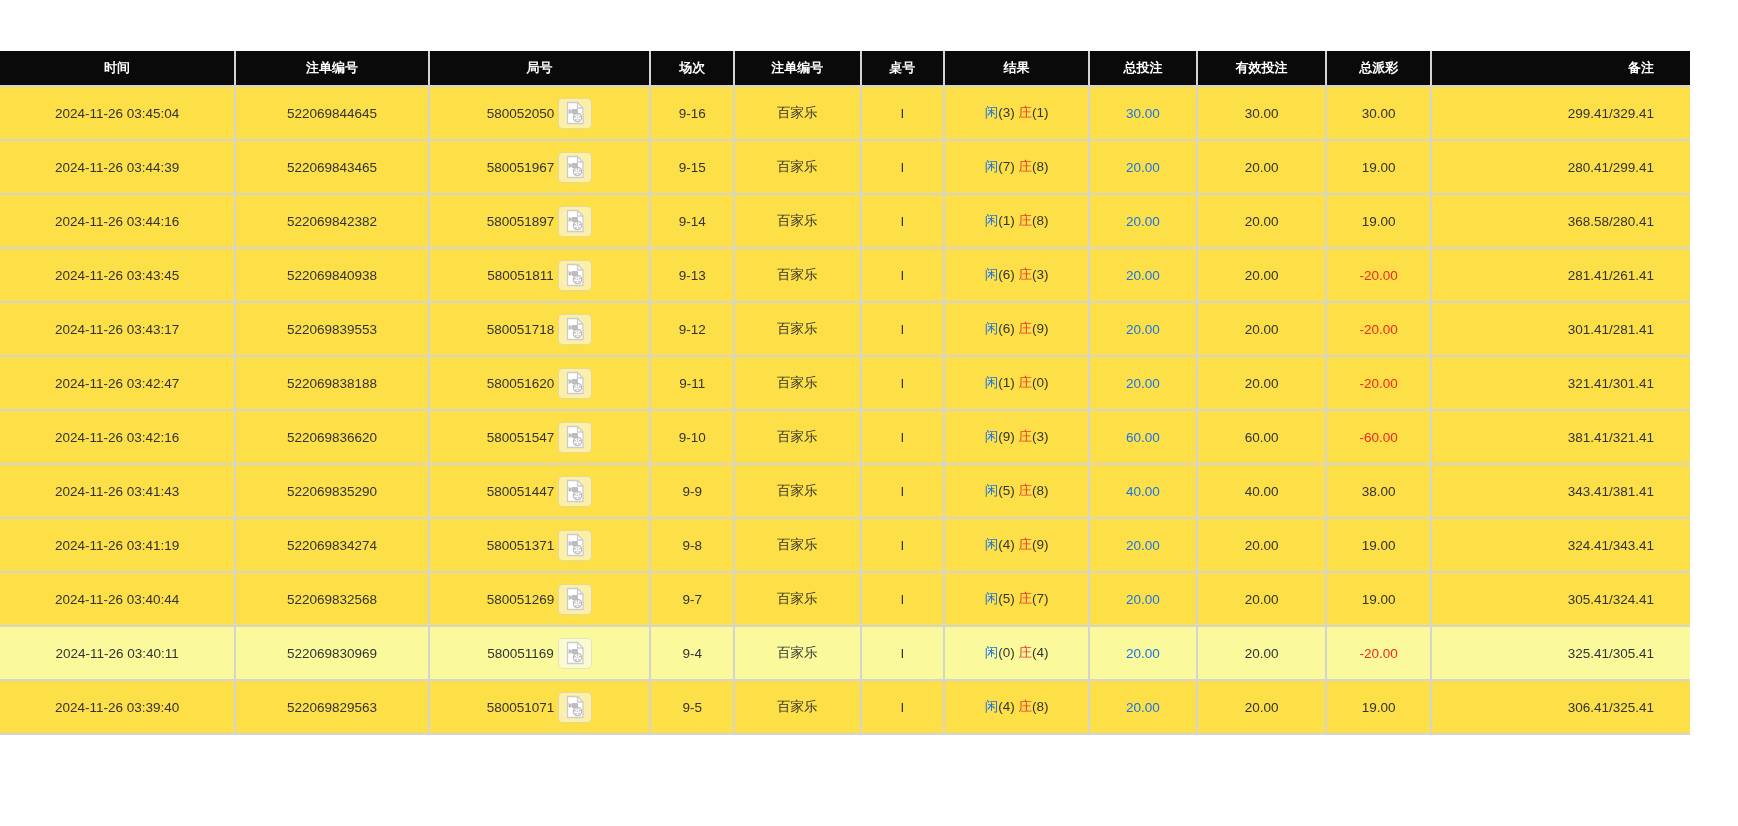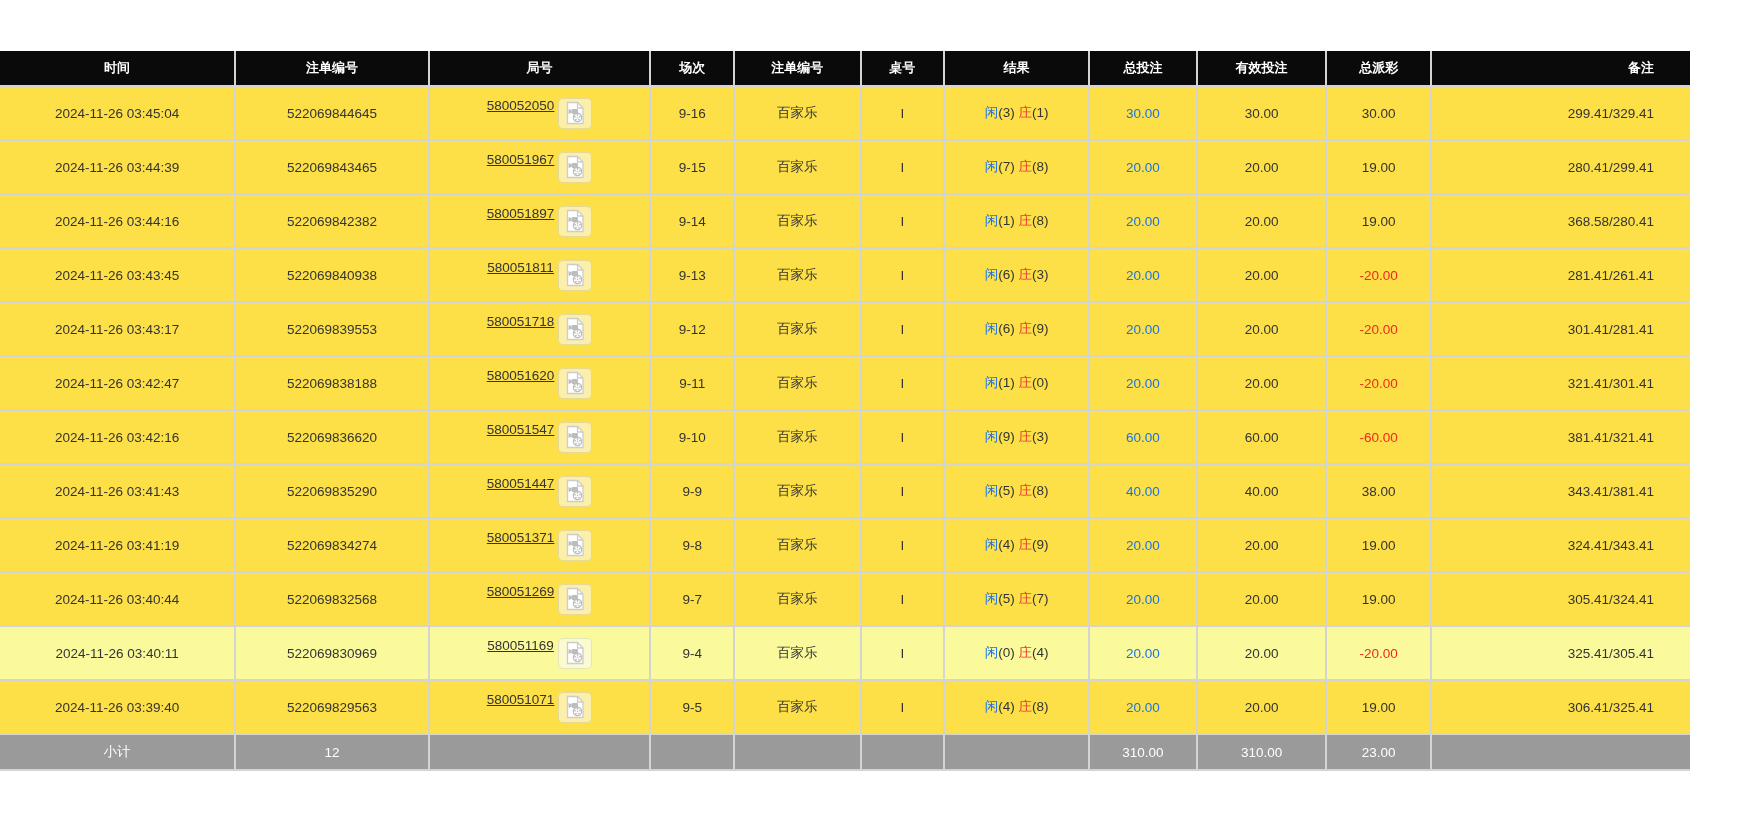--- a/index.html
+++ b/index.html
@@ -26,21 +26,21 @@
   th:first-child,td:first-child{border-left:none;}
   th:last-child,td:last-child{border-right:none;}
   tbody.data-rows tr{height:54px;background:#fde047;}
   tbody.data-rows tr.highlight{background:var(--highlight-row-bg);}
   tbody.summary-rows tr{height:36px;background:var(--footer-bg);color:var(--footer-text);font-size:13px;}
   .col-remark{text-align:right;padding-right:36px;padding-left:16px;}
   .blue{color:var(--link-blue);}
   .red{color:var(--result-red);}
   td.total-bet{color:var(--link-blue);}
   td.payout.neg{color:var(--negative-red);}
-  .round-wrap{display:inline-flex;align-items:flex-start;gap:4px;text-decoration:underline;}
+  .round-wrap{display:inline-flex;align-items:center;gap:4px;}
   .video-btn{
     display:inline-flex;align-items:center;justify-content:center;
     width:34px;height:31px;border:1px solid rgba(0,0,0,0.09);border-radius:5px;
     background:rgba(252,252,252,0.55);cursor:pointer;padding:0;
   }
   .video-btn svg{display:block;}
 </style>
 </head>
 <body>
 
@@ -489,27 +489,14 @@
       <span class="blue">闲</span><span>(4)</span>
       <span class="red">庄</span><span>(8)</span>
     </td>
     <td class="total-bet">20.00</td>
     <td>20.00</td>
     <td class="payout">19.00</td>
     <td class="col-remark">306.41/325.41</td>
   </tr>
     </tbody>
   <tbody class="summary-rows" id="summary-rows">
-      <tr>
-    <td>小计</td>
-    <td>12</td>
-    <td></td>
-    <td></td>
-    <td></td>
-    <td></td>
-    <td></td>
-    <td>310.00</td>
-    <td>310.00</td>
-    <td>23.00</td>
-    <td class="col-remark"></td>
-  </tr>
     </tbody>
 </table>
 
 </body></html>

